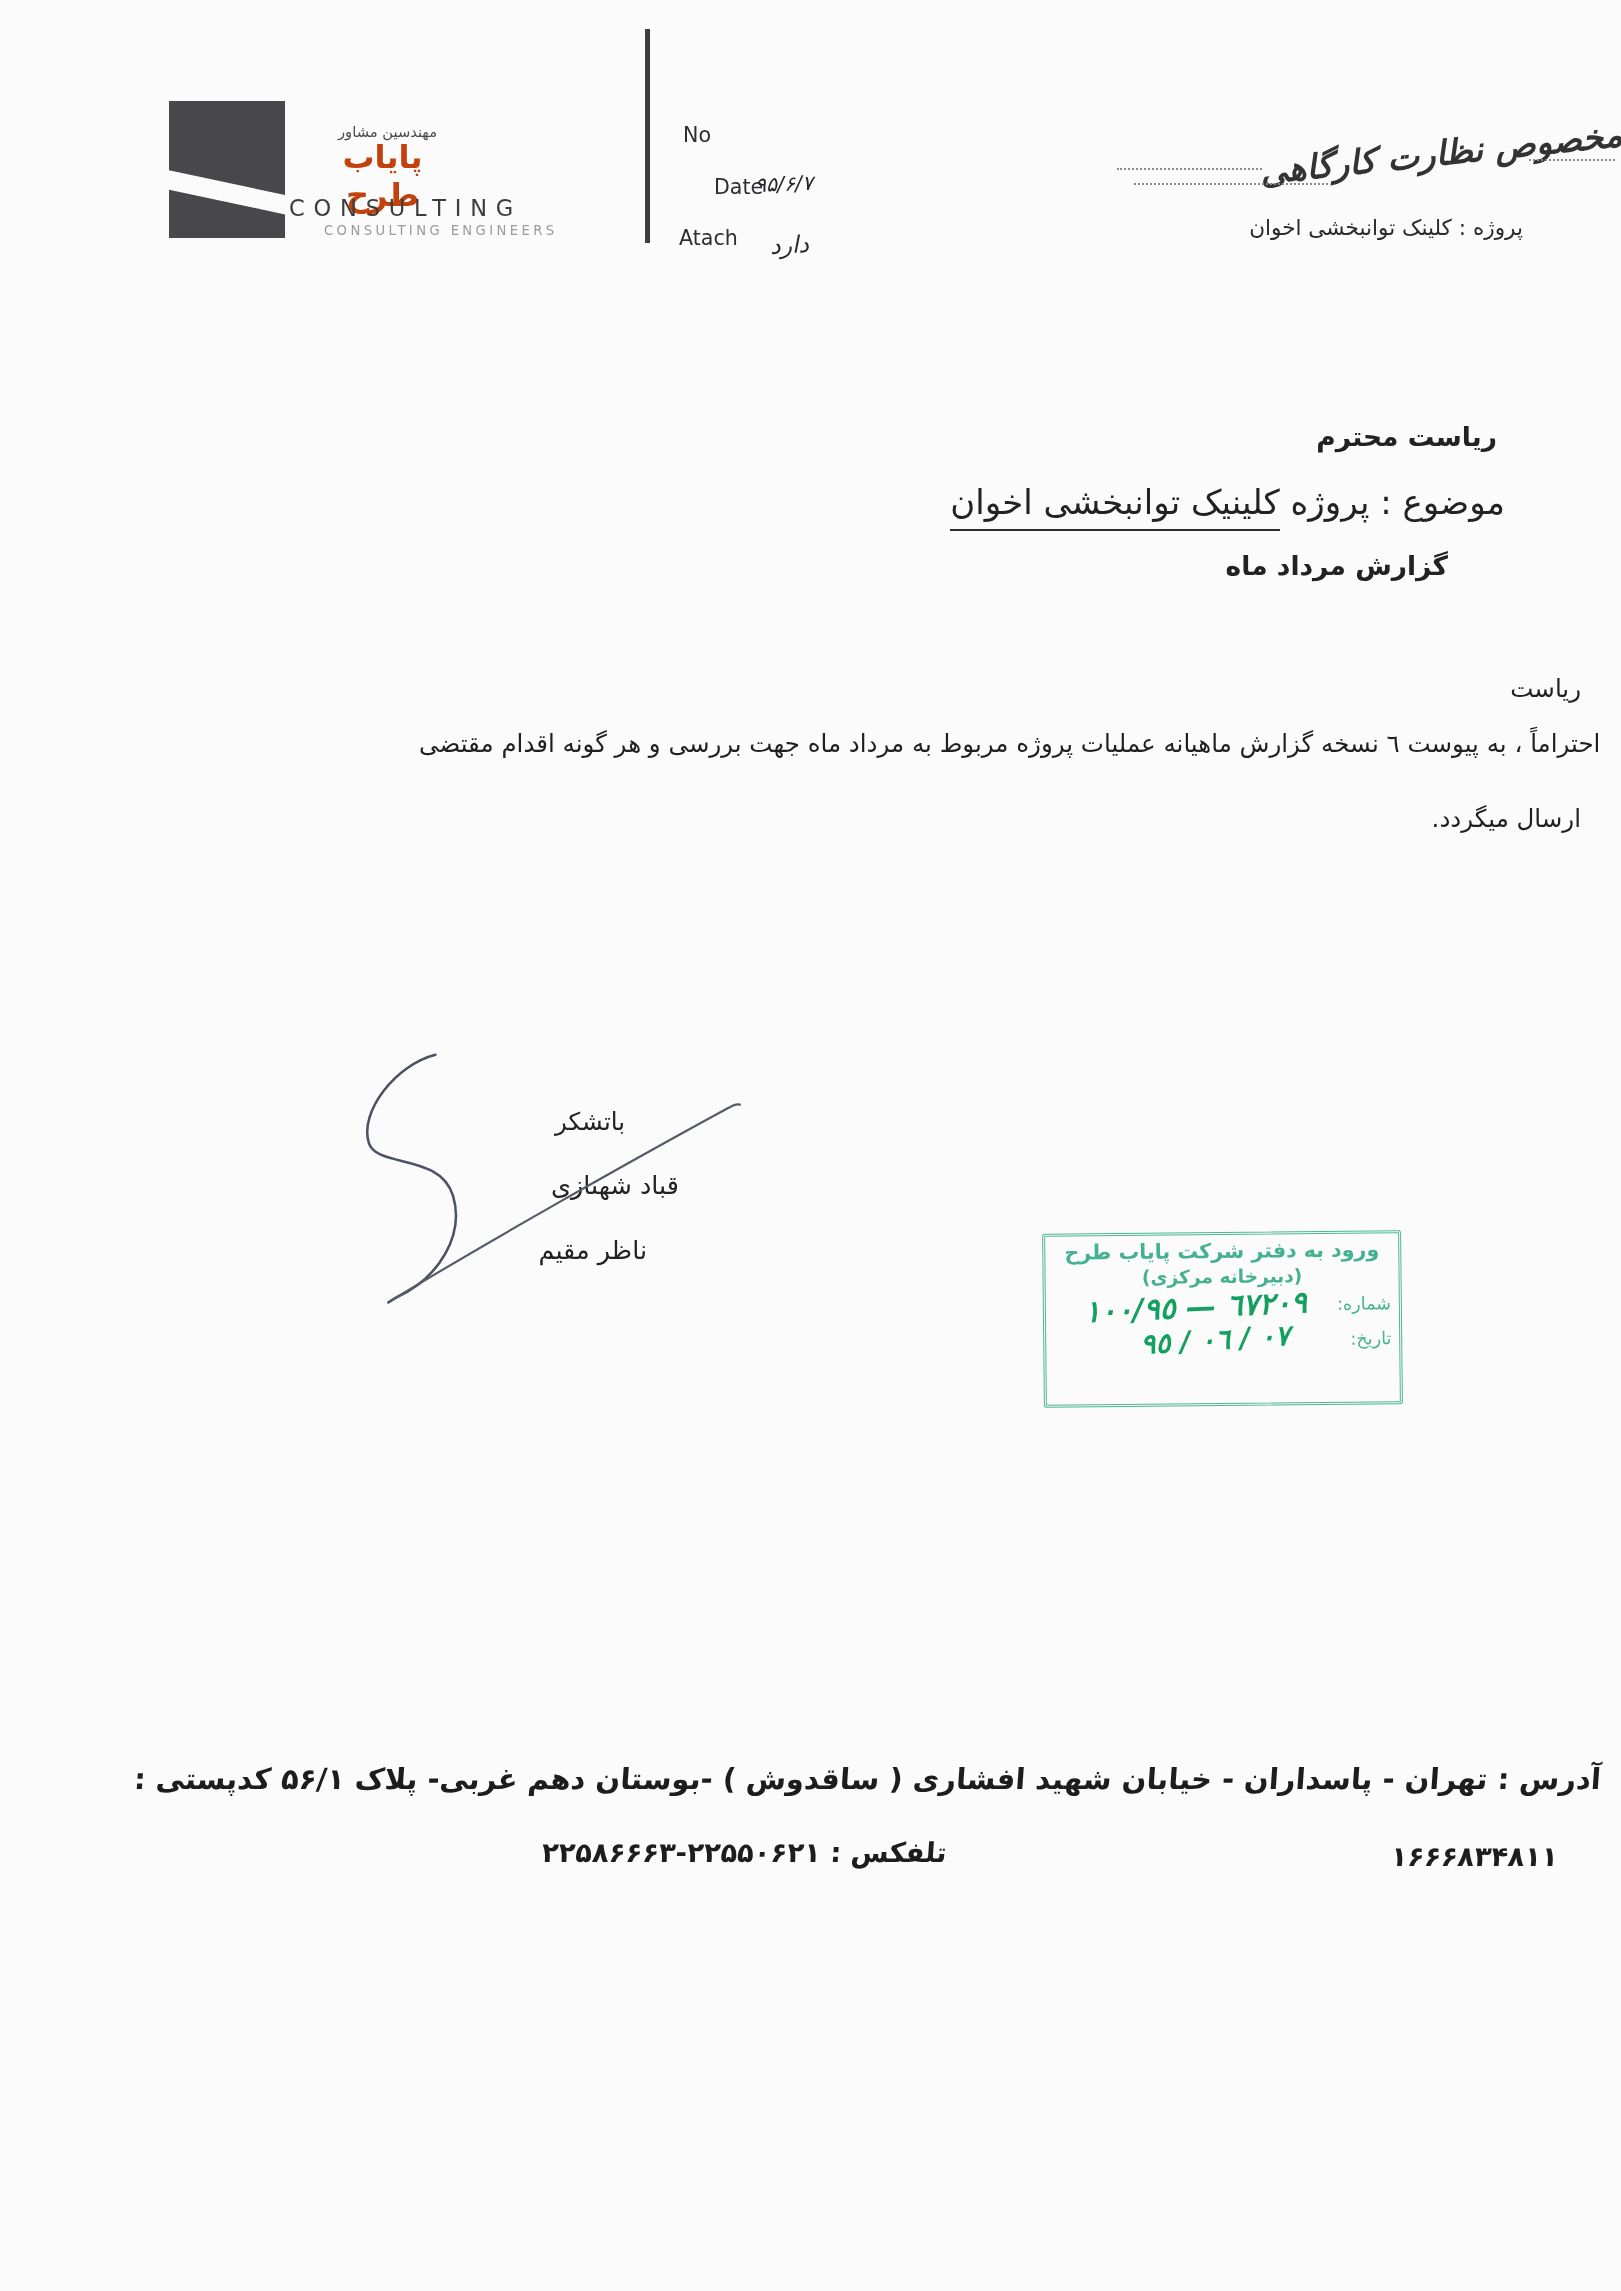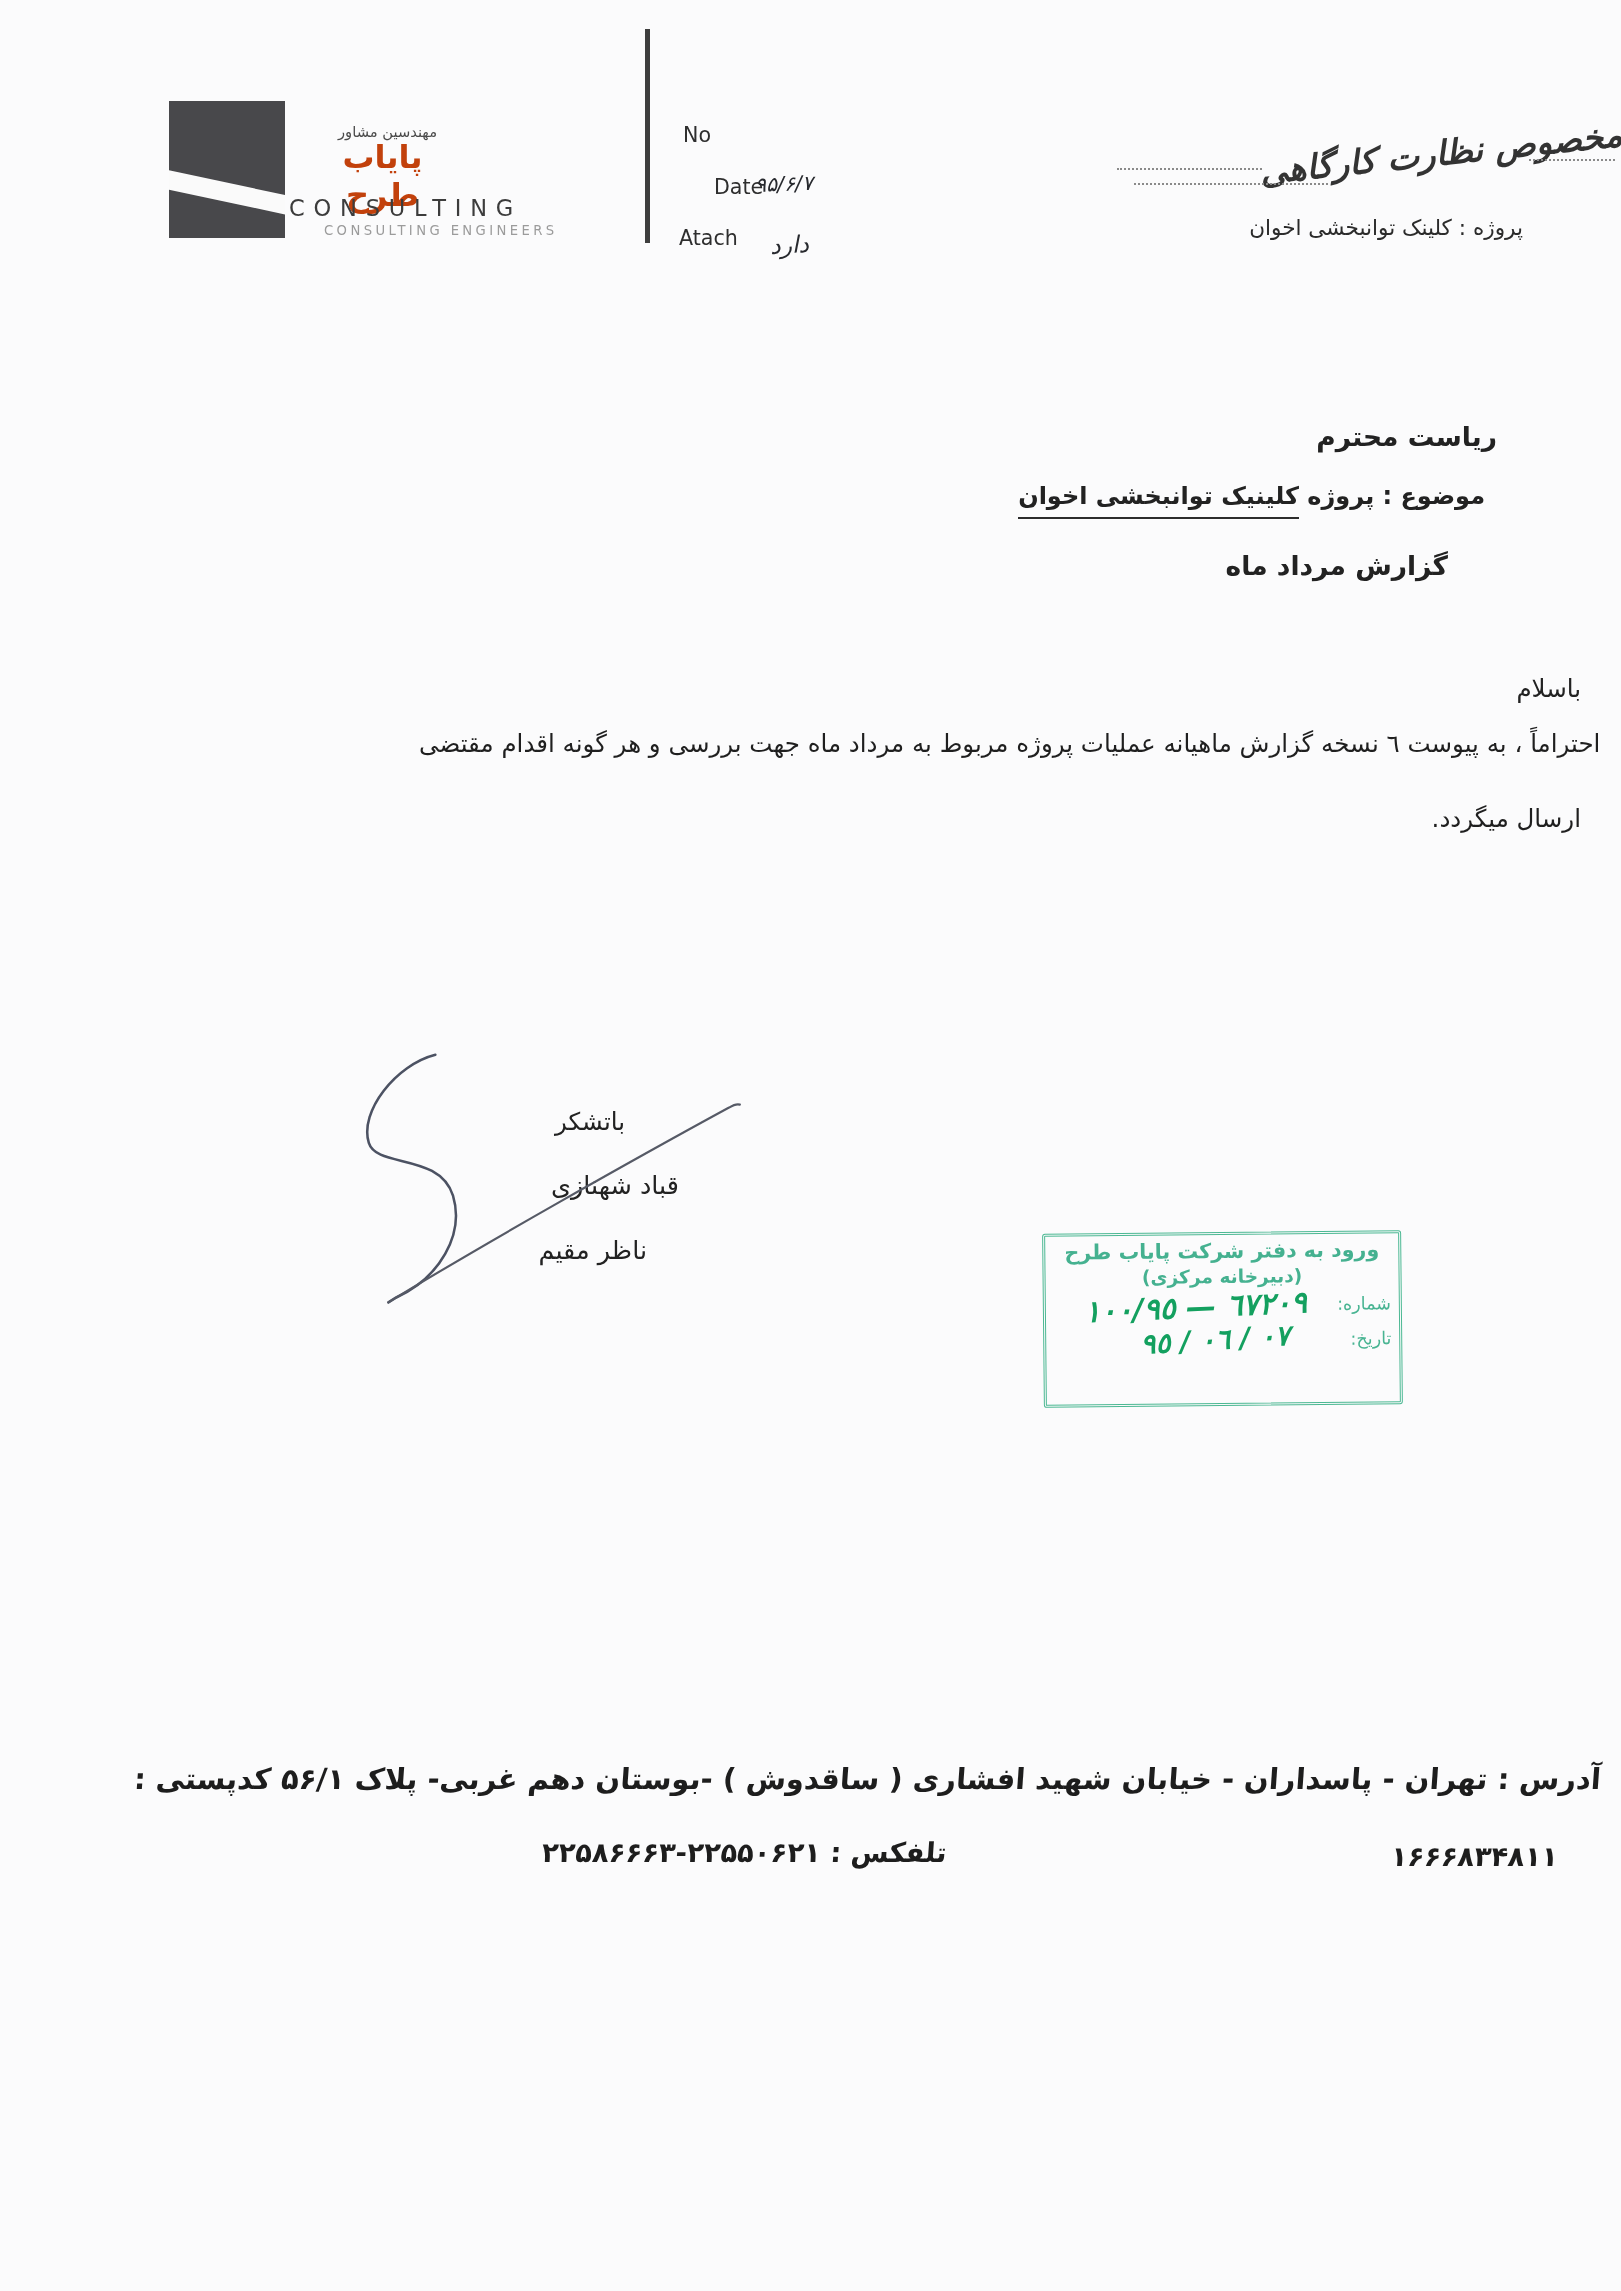--- a/index.html
+++ b/index.html
@@ -28,21 +28,21 @@
   .hw-title{left:1201px;top:114px;width:421px;font-size:34px;font-weight:bold;font-style:italic;
     color:#333;direction:rtl;transform:rotate(-6deg);transform-origin:100% 50%;white-space:nowrap;}
   .dash{border-top:2px dotted #8a8a8a;height:0;}
   .dash1{left:1117px;top:168px;width:145px;}
   .dash2{left:1134px;top:183px;width:194px;}
   .dash3{left:1529px;top:159px;width:86px;}
   .project-line{right:98px;top:215px;font-size:21.6px;color:#2b2b2b;direction:rtl;white-space:nowrap;}
   
   .rtl{direction:rtl;}
   .salutation{right:124px;top:421px;font-size:26.5px;font-weight:bold;white-space:nowrap;}
-  .subject{right:136px;top:482px;font-size:24px;font-weight:bold;white-space:nowrap;}
+  .subject{right:116px;top:482px;font-size:34px;font-weight:normal;white-space:nowrap;}
   .subject .u{border-bottom:2px solid #2c2c2c;padding-bottom:6.9px;}
   .subject-sub{right:173px;top:550px;font-size:26.5px;font-weight:bold;white-space:nowrap;}
   .greeting{right:40px;top:674px;font-size:24.5px;white-space:nowrap;}
   .para1{right:20.6px;top:729px;font-size:24.5px;white-space:nowrap;color:#1f1f1f;}
   .para2{right:40px;top:804px;font-size:24.5px;white-space:nowrap;color:#1f1f1f;}
   
   .sig-thanks{right:996px;top:1107px;font-size:24.5px;white-space:nowrap;}
   .sig-name{right:942px;top:1170px;font-size:25.5px;white-space:nowrap;}
   .sig-title{right:974px;top:1235px;font-size:25.5px;white-space:nowrap;margin-left:24px;}
   .sig-svg{left:345px;top:1041px;}
@@ -84,21 +84,21 @@
 
   <div class="abs hw-title">مخصوص نظارت کارگاهی</div>
   <div class="abs dash dash1"></div>
   <div class="abs dash dash2"></div>
   <div class="abs dash dash3"></div>
   <div class="abs project-line">پروژه : کلینک توانبخشی اخوان</div>
 
   <div class="abs rtl salutation">ریاست محترم</div>
   <div class="abs rtl subject"><span>موضوع : پروژه </span><span class="u">کلینیک توانبخشی اخوان</span></div>
   <div class="abs rtl subject-sub">گزارش مرداد ماه</div>
-  <div class="abs rtl greeting">باسلام</div>
+  <div class="abs rtl greeting">ریاست</div>
   <div class="abs rtl para1">احتراماً ، به پیوست ٦ نسخه گزارش ماهیانه عملیات پروژه مربوط به مرداد ماه جهت بررسی و هر گونه اقدام مقتضی</div>
   <div class="abs rtl para2">ارسال میگردد.</div>
 
   <div class="abs rtl sig-thanks">باتشکر</div>
   <div class="abs rtl sig-name">قباد شهنازی</div>
   <div class="abs rtl sig-title">ناظر مقیم</div>
   <svg class="abs sig-svg" width="402" height="279" viewBox="0 0 410 285">
     <path d="M 92 14 C 52 24 14 72 24 104 C 32 130 96 114 110 158 C 122 198 96 242 52 262 L 44 267" fill="none" stroke="#4c5263" stroke-width="2.6" stroke-linecap="round"></path>
     <path d="M 44 267 C 140 208 300 118 392 68 C 397 65 400 64 403 65" fill="none" stroke="#565a66" stroke-width="2.2" stroke-linecap="round"></path>
   </svg>

